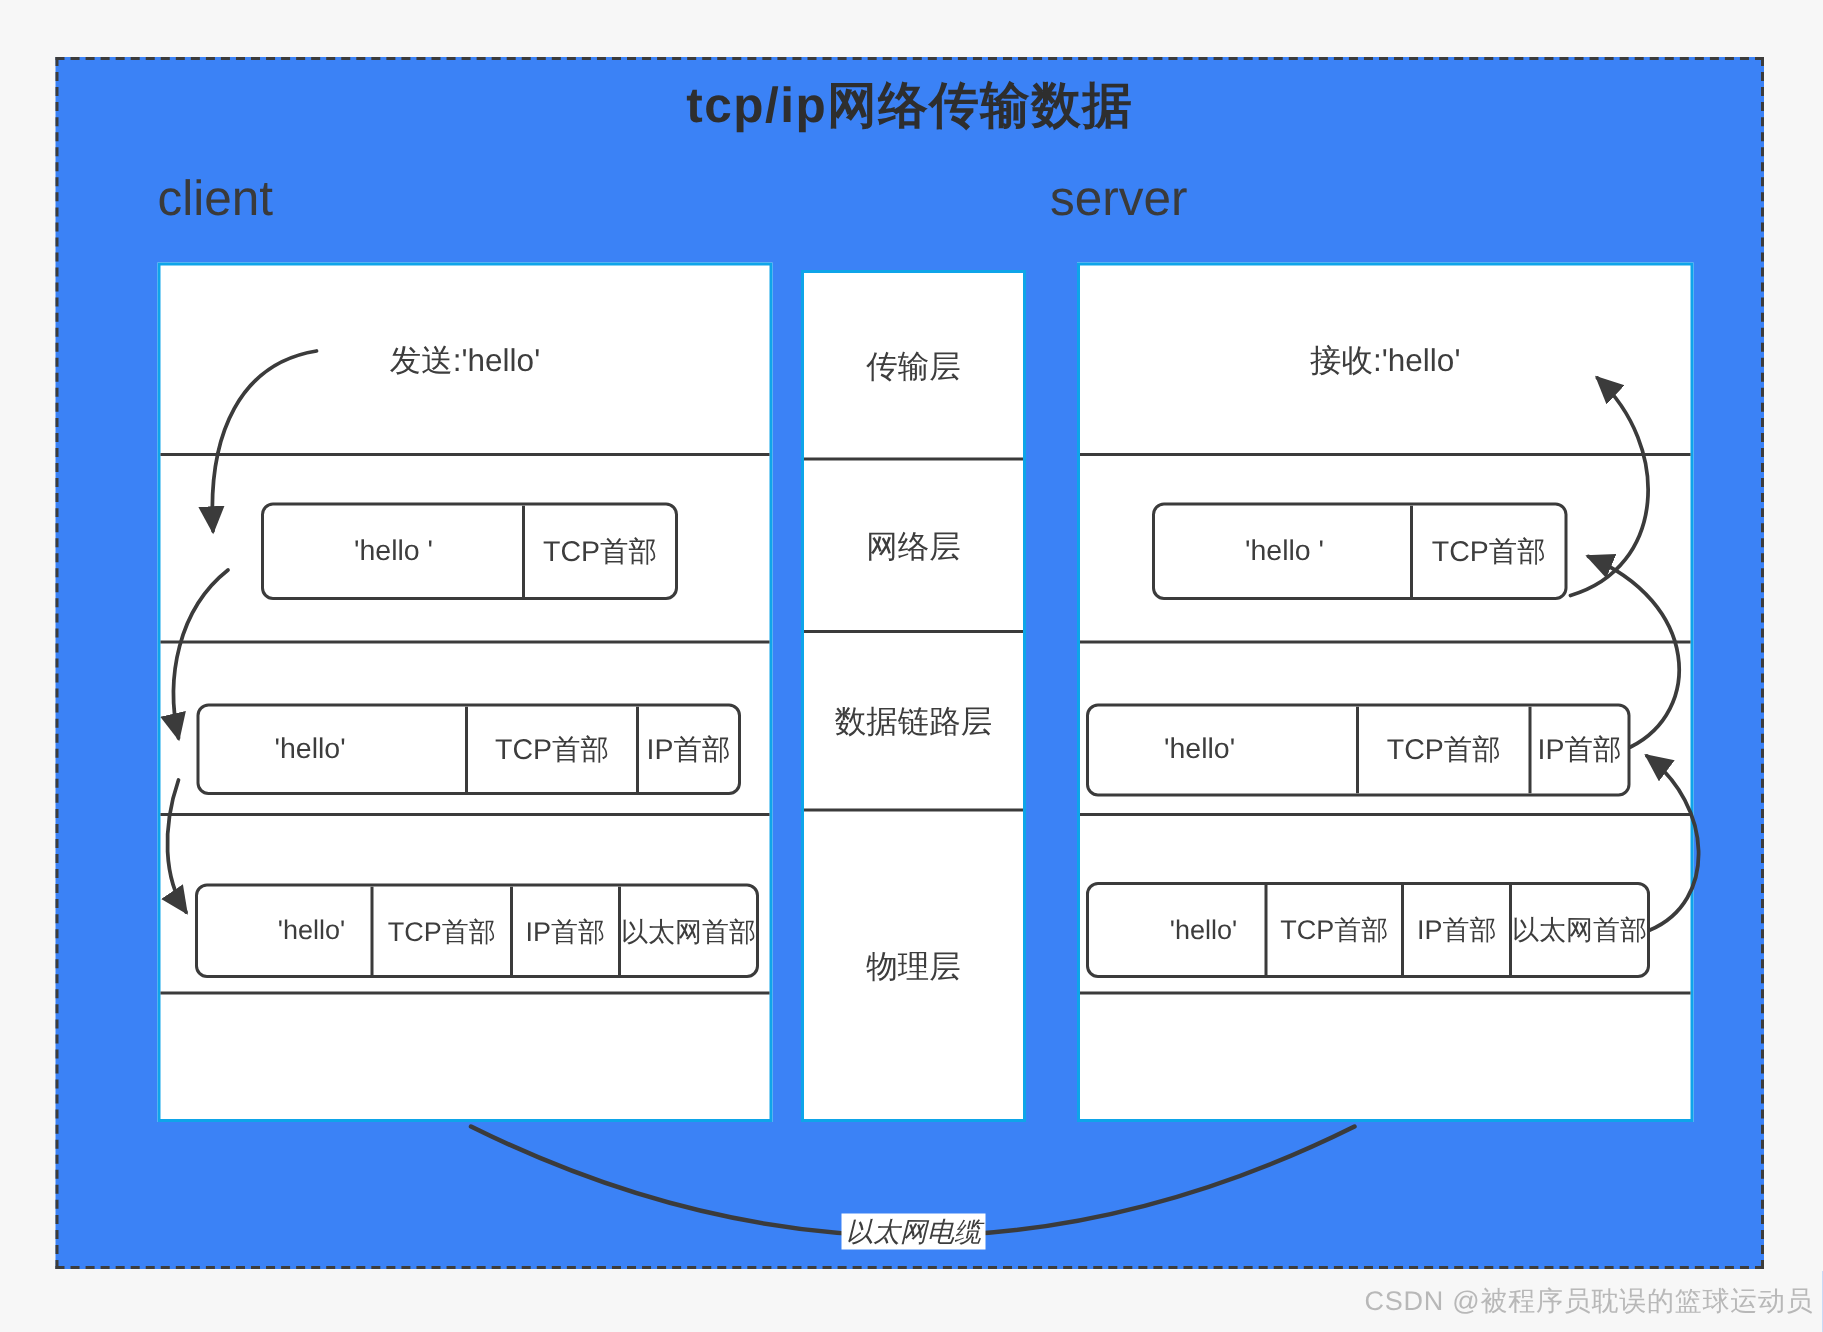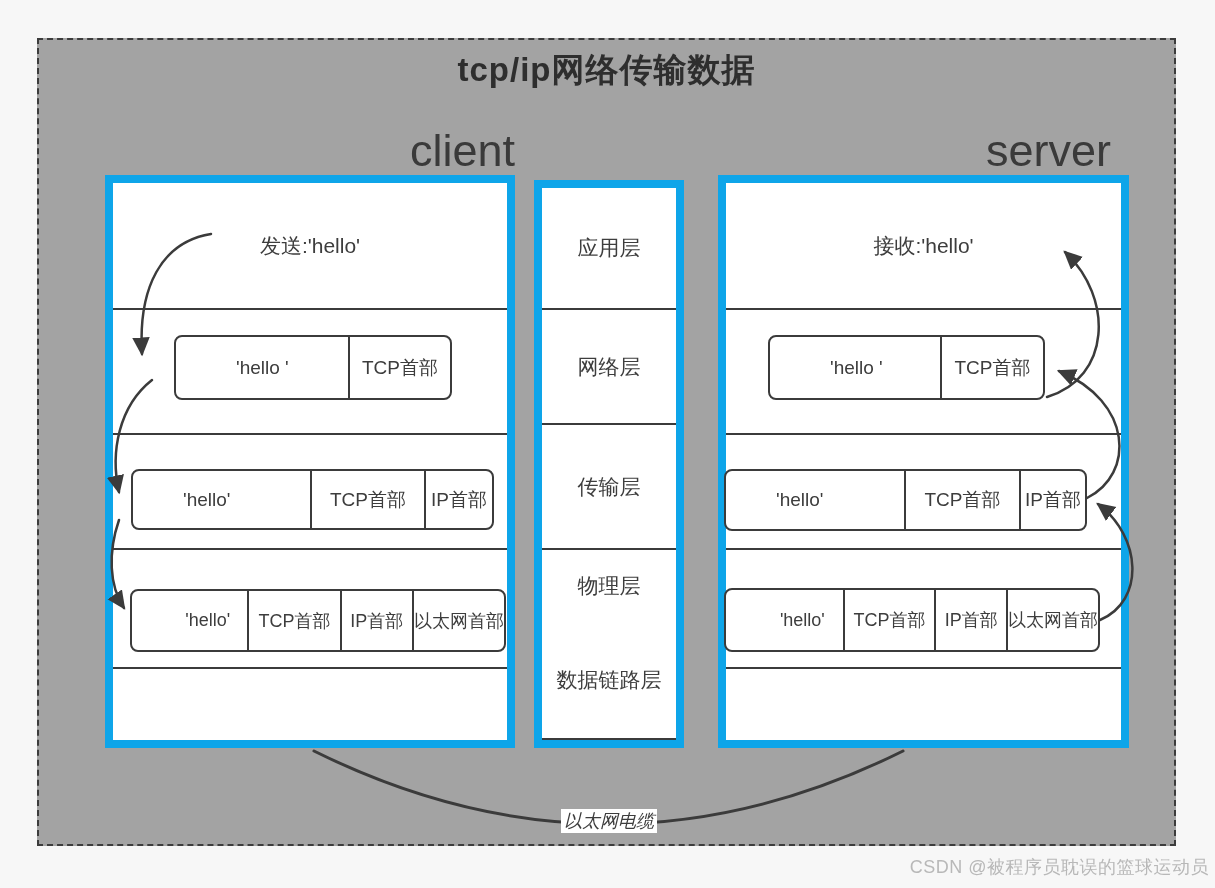--- a/index.html
+++ b/index.html
@@ -8,39 +8,39 @@
     width: 1215px; height: 888px;
     position: relative;
     font-family: "Liberation Sans", sans-serif;
     color: #3d3d3d;
     overflow: hidden;
   }
   .frame {
     position: absolute; left: 37px; top: 38px;
     width: 1139px; height: 808px;
     border: 2px dashed #3c3c3c;
-    background: #a3a3a3;
+    background: #3b82f6;
   }
   .title {
     position: absolute; top: 8px; left: 0; right: 0;
     text-align: center;
     font-size: 33px; font-weight: bold; color: #2e2e2e;
     letter-spacing: 1px;
   }
   .heading {
-    position: absolute; top: 91px;
-    font-size: 45px; color: #3a3a3a;
-    text-align: right; line-height: 40px; font-weight: 400;
+    position: absolute; top: 72px;
+    font-size: 33px; color: #3a3a3a;
+    text-align: left; line-height: 40px; font-weight: 400;
   }
   .heading.client { left: 66px; width: 410px; }
   .heading.server { left: 661px; width: 411px; }
 
   .stack {
     position: absolute;
-    border: 8px solid #0ea5e9;
+    border: 2px solid #0ea5e9;
     background: #fff;
     display: flex; flex-direction: column;
   }
   .stack.client { left: 66px;  top: 135px; width: 410px; height: 573px; }
   .stack.server { left: 661px; top: 135px; width: 411px; height: 573px; margin-left: 18px; }
   .stack.layers { left: 495px; top: 140px; width: 150px; height: 568px; }
 
   .row { border-bottom: 2px solid #3b3b3b; position: relative; }
   .row.app { height: 127px; }
   .row.tr  { height: 125px; }
@@ -132,34 +132,31 @@
     <div class="row app">
       <div class="app-text">发送:'hello'</div>
     </div>
     <div class="row tr"></div>
     <div class="row net"></div>
     <div class="row dl"></div>
     <div class="row ph"></div>
   </div>
 
   <div class="stack layers">
-    <div class="row app">
-      <div class="layer-label">应用层</div>
+    <div class="row tr">
+      <div class="layer-label">传输层</div>
     </div>
     <div class="row net">
       <div class="layer-label">网络层</div>
     </div>
-    <div class="row tr">
-      <div class="layer-label">传输层</div>
+    <div class="row dl">
+      <div class="layer-label">数据链路层</div>
     </div>
     <div class="row ph">
       <div class="layer-label">物理层</div>
-    </div>
-    <div class="row dl">
-      <div class="layer-label">数据链路层</div>
     </div>
   </div>
 
   <div class="stack server">
     <div class="row app">
       <div class="app-text">接收:'hello'</div>
     </div>
     <div class="row tr"></div>
     <div class="row net"></div>
     <div class="row dl"></div>

